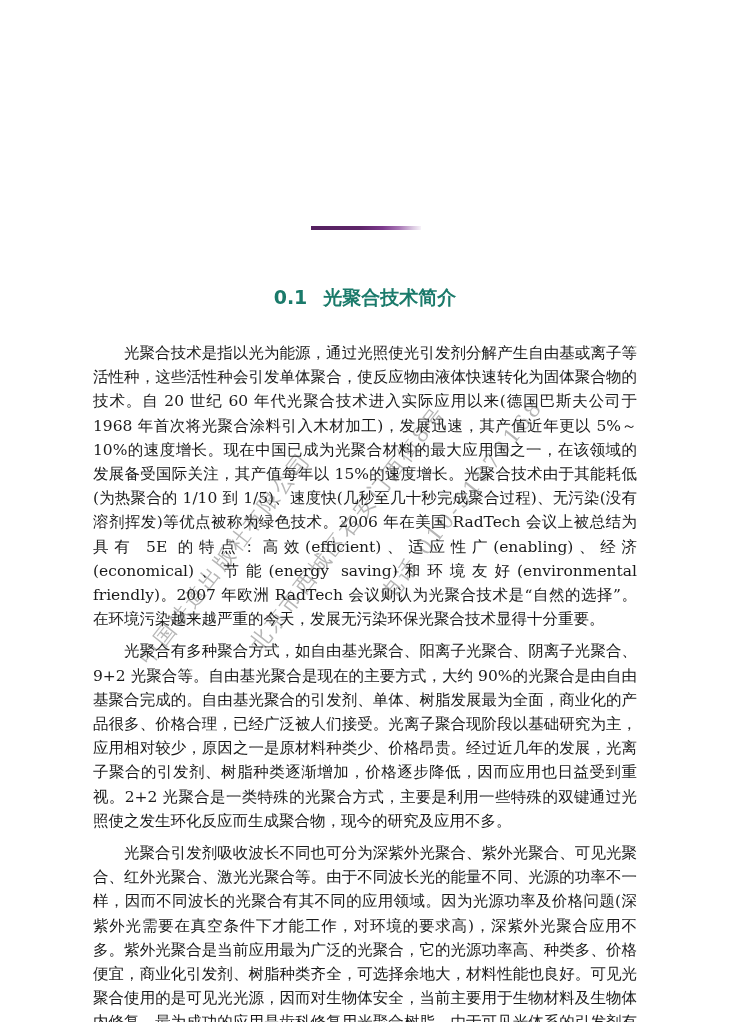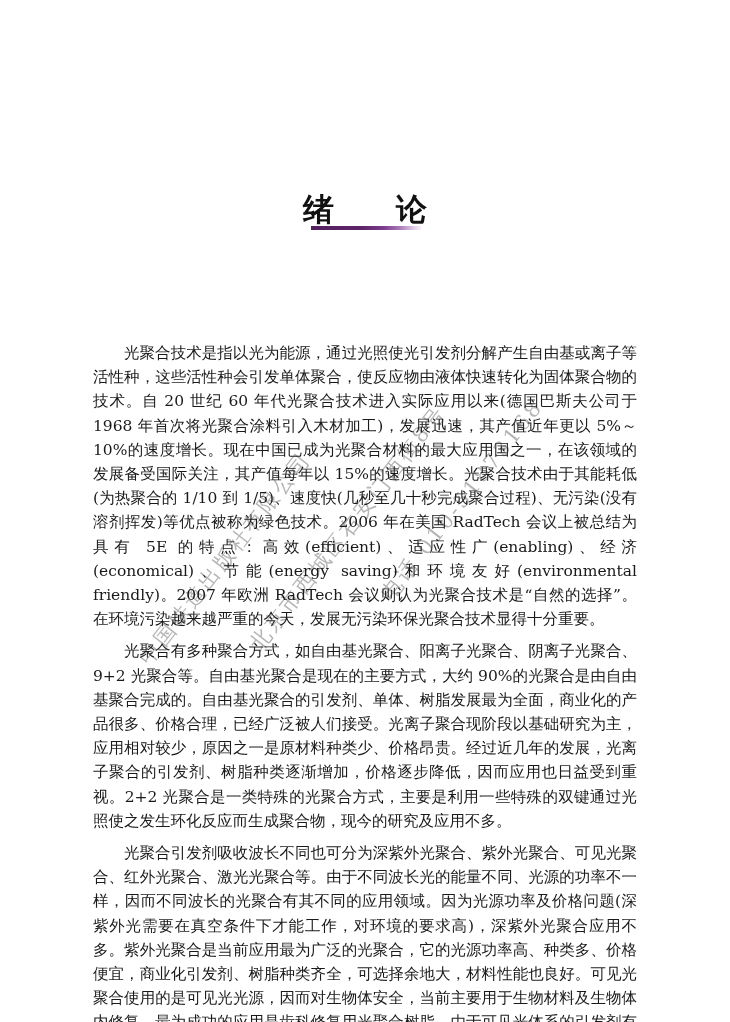--- a/index.html
+++ b/index.html
@@ -75,23 +75,25 @@
 <body>
 
 <div class="page">
 
   <div class="watermark">
     <span class="wm-line wm1">中国铁道出版社有限公司</span>
     <span class="wm-line wm2">北京市西城区右安门西街8号</span>
     <span class="wm-line wm3">电话 010-51873168</span>
   </div>
 
-  <h1 class="chapter-title">绪　　论</h1>
   <div class="title-rule"></div>
 
+  <h2 class="section-heading">
+    <span class="sec-num">0.1</span><span class="sec-title">光聚合技术简介</span>
+  </h2>
 
   <div class="body-text">
     <p>光聚合技术是指以光为能源，通过光照使光引发剂分解产生自由基或离子等活性种，这些活性种会引发单体聚合，使反应物由液体快速转化为固体聚合物的技术。自 20 世纪 60 年代光聚合技术进入实际应用以来(德国巴斯夫公司于 1968 年首次将光聚合涂料引入木材加工)，发展迅速，其产值近年更以 5%～10%的速度增长。现在中国已成为光聚合材料的最大应用国之一，在该领域的发展备受国际关注，其产值每年以 15%的速度增长。光聚合技术由于其能耗低(为热聚合的 1/10 到 1/5)、速度快(几秒至几十秒完成聚合过程)、无污染(没有溶剂挥发)等优点被称为绿色技术。2006 年在美国 RadTech 会议上被总结为具有 5E 的特点：高效(efficient)、适应性广(enabling)、经济(economical)、节能(energy saving)和环境友好(environmental friendly)。2007 年欧洲 RadTech 会议则认为光聚合技术是“自然的选择”。在环境污染越来越严重的今天，发展无污染环保光聚合技术显得十分重要。</p>
     <p>光聚合有多种聚合方式，如自由基光聚合、阳离子光聚合、阴离子光聚合、9+2 光聚合等。自由基光聚合是现在的主要方式，大约 90%的光聚合是由自由基聚合完成的。自由基光聚合的引发剂、单体、树脂发展最为全面，商业化的产品很多、价格合理，已经广泛被人们接受。光离子聚合现阶段以基础研究为主，应用相对较少，原因之一是原材料种类少、价格昂贵。经过近几年的发展，光离子聚合的引发剂、树脂种类逐渐增加，价格逐步降低，因而应用也日益受到重视。2+2 光聚合是一类特殊的光聚合方式，主要是利用一些特殊的双键通过光照使之发生环化反应而生成聚合物，现今的研究及应用不多。</p>
     <p>光聚合引发剂吸收波长不同也可分为深紫外光聚合、紫外光聚合、可见光聚合、红外光聚合、激光光聚合等。由于不同波长光的能量不同、光源的功率不一样，因而不同波长的光聚合有其不同的应用领域。因为光源功率及价格问题(深紫外光需要在真空条件下才能工作，对环境的要求高)，深紫外光聚合应用不多。紫外光聚合是当前应用最为广泛的光聚合，它的光源功率高、种类多、价格便宜，商业化引发剂、树脂种类齐全，可选择余地大，材料性能也良好。可见光聚合使用的是可见光光源，因而对生物体安全，当前主要用于生物材料及生物体内修复，最为成功的应用是齿科修复用光聚合树脂。由于可见光体系的引发剂有颜色，因而不太适用于装饰涂料及油墨，在日常工业及民用产品中应用不多。红外光聚合及激光</p>
   </div>
 
 </div>
 
 </body></html>

